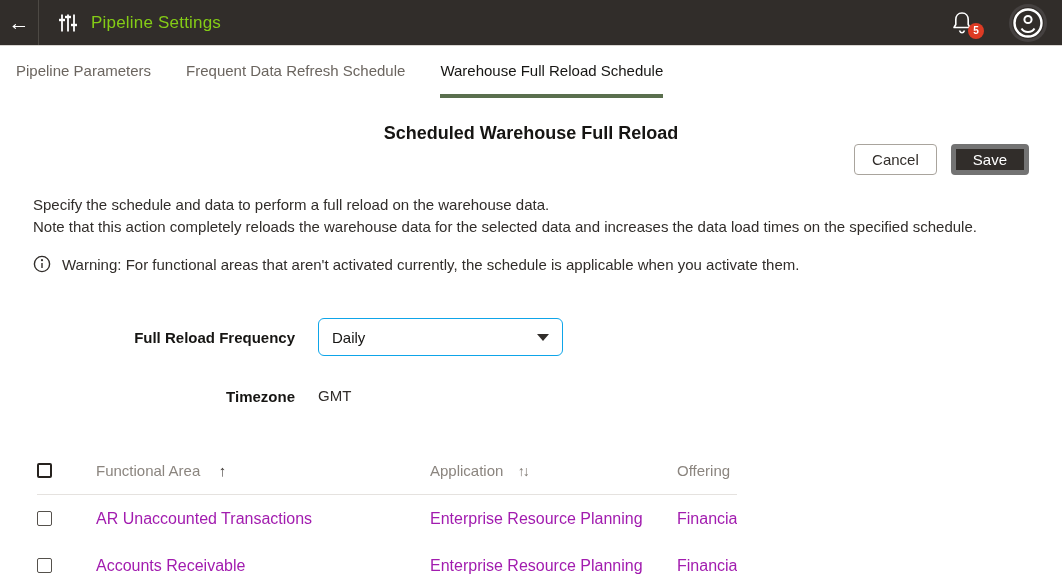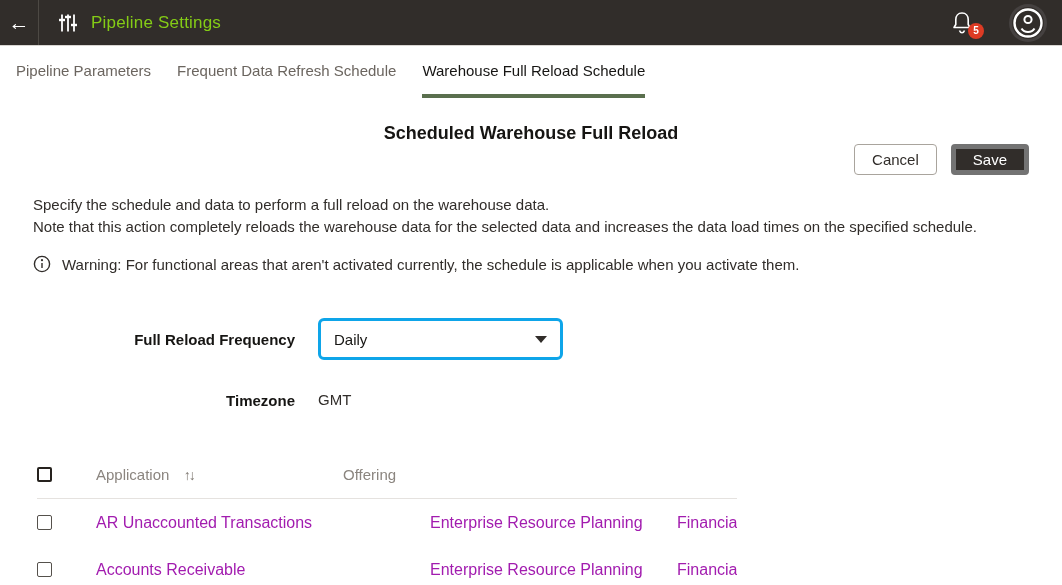--- a/index.html
+++ b/index.html
@@ -16,21 +16,21 @@
   .topbar-title { color:#84cc16; font-size:17px; margin-left:13px; letter-spacing:.2px; }
   .topbar-spacer { flex:1; }
   .bell-wrap { position:relative; width:26px; height:26px; margin-right:36px; cursor:pointer; }
   .badge { position:absolute; right:-8px; bottom:-3px; min-width:16px; height:16px; border-radius:8px;
     background:#dd3b24; color:#ffffff; font-size:10px; font-weight:bold;
     display:flex; align-items:center; justify-content:center; padding:0 4px; }
   .avatar { width:32px; height:32px; margin-right:18px; border-radius:50%; cursor:pointer;
     display:flex; align-items:center; justify-content:center; box-shadow:0 0 0 3px #454140; }
 
   
-  .tabs { display:flex; gap:26px; padding:17px 16px 0 16px; border-bottom:1px solid transparent; }
+  .tabs { display:flex; gap:35px; padding:17px 16px 0 16px; border-bottom:1px solid transparent; }
   .tab { font-size:15px; color:#6b655f; padding-bottom:15px; cursor:pointer; border-bottom:4px solid transparent; }
   .tab.active { color:#161513; border-bottom-color:#5a6f4e; }
 
   
   .main { padding:0 33px; }
   .heading-row { margin-top:24px; display:flex; align-items:center;flex-direction:column; }
   h1.page-heading { font-size:18px; font-weight:bold; color:#161513; }
   .btn-group { margin-left:auto; display:flex; gap:14px; }
   .btn { font-size:15px; height:31px; padding:8px 17px; border-radius:4px; cursor:pointer;
     display:flex; align-items:center; font-family:inherit; }
@@ -38,21 +38,21 @@
   .btn-primary { background:#312d2a; border:5px solid #737373; color:#ffffff; }
 
   .desc { margin-top:19px; font-size:15px; line-height:22px; max-width:985px; color:#312d2a; }
   .warning-row { margin-top:17px; display:flex; align-items:flex-end; gap:11px; font-size:15px; }
 
   
   .form { margin-top:45px; }
   .form-row { display:flex; align-items:center; margin-bottom:20px; }
   .form-label { width:262px; text-align:right; font-weight:bold; font-size:15px; color:#161513; }
   .form-ctl { margin-left:23px; }
-  .select { width:245px; height:32px; border:3px solid #0ea5e9; border-radius:6px; background:#ffffff;
+  .select { width:245px; height:32px; border:1px solid #0ea5e9; border-radius:6px; background:#ffffff;
     display:flex; align-items:center; padding:18px 13px; font-size:15px; color:#161513; cursor:pointer; }
   .select .caret { margin-left:auto; width:0; height:0; border-left:6px solid transparent;
     border-right:6px solid transparent; border-top:7px solid #312d2a; }
   .tz-row { margin-top:31px; }
   .plain-value { font-size:15px; color:#312d2a; }
 
   
   .table-wrap { margin-top:42px; margin-left:4px; width:700px; overflow:hidden; }
   .trow { display:flex; align-items:center; height:47px; white-space:nowrap; }
   .thead { border-bottom:1px solid #e5e2df; height:48px; }
@@ -156,20 +156,24 @@
         <span class="plain-value">GMT</span>
       </div>
     </div>
   </div>
 
   <div class="table-wrap">
     <div class="trow thead">
       <div class="col-check">
         <span class="checkbox"></span>
       </div>
+      <div class="col-fa">
+        <span class="th-label">Functional Area</span>
+        <span class="sort-asc">↑</span>
+      </div>
       <div class="col-app">
         <span class="th-label">Application</span>
         <span class="sort-both"><span>↑</span><span>↓</span></span>
       </div>
       <div class="col-off">
         <span class="th-label">Offering</span>
       </div>
     </div>
 
     <div class="trow">

